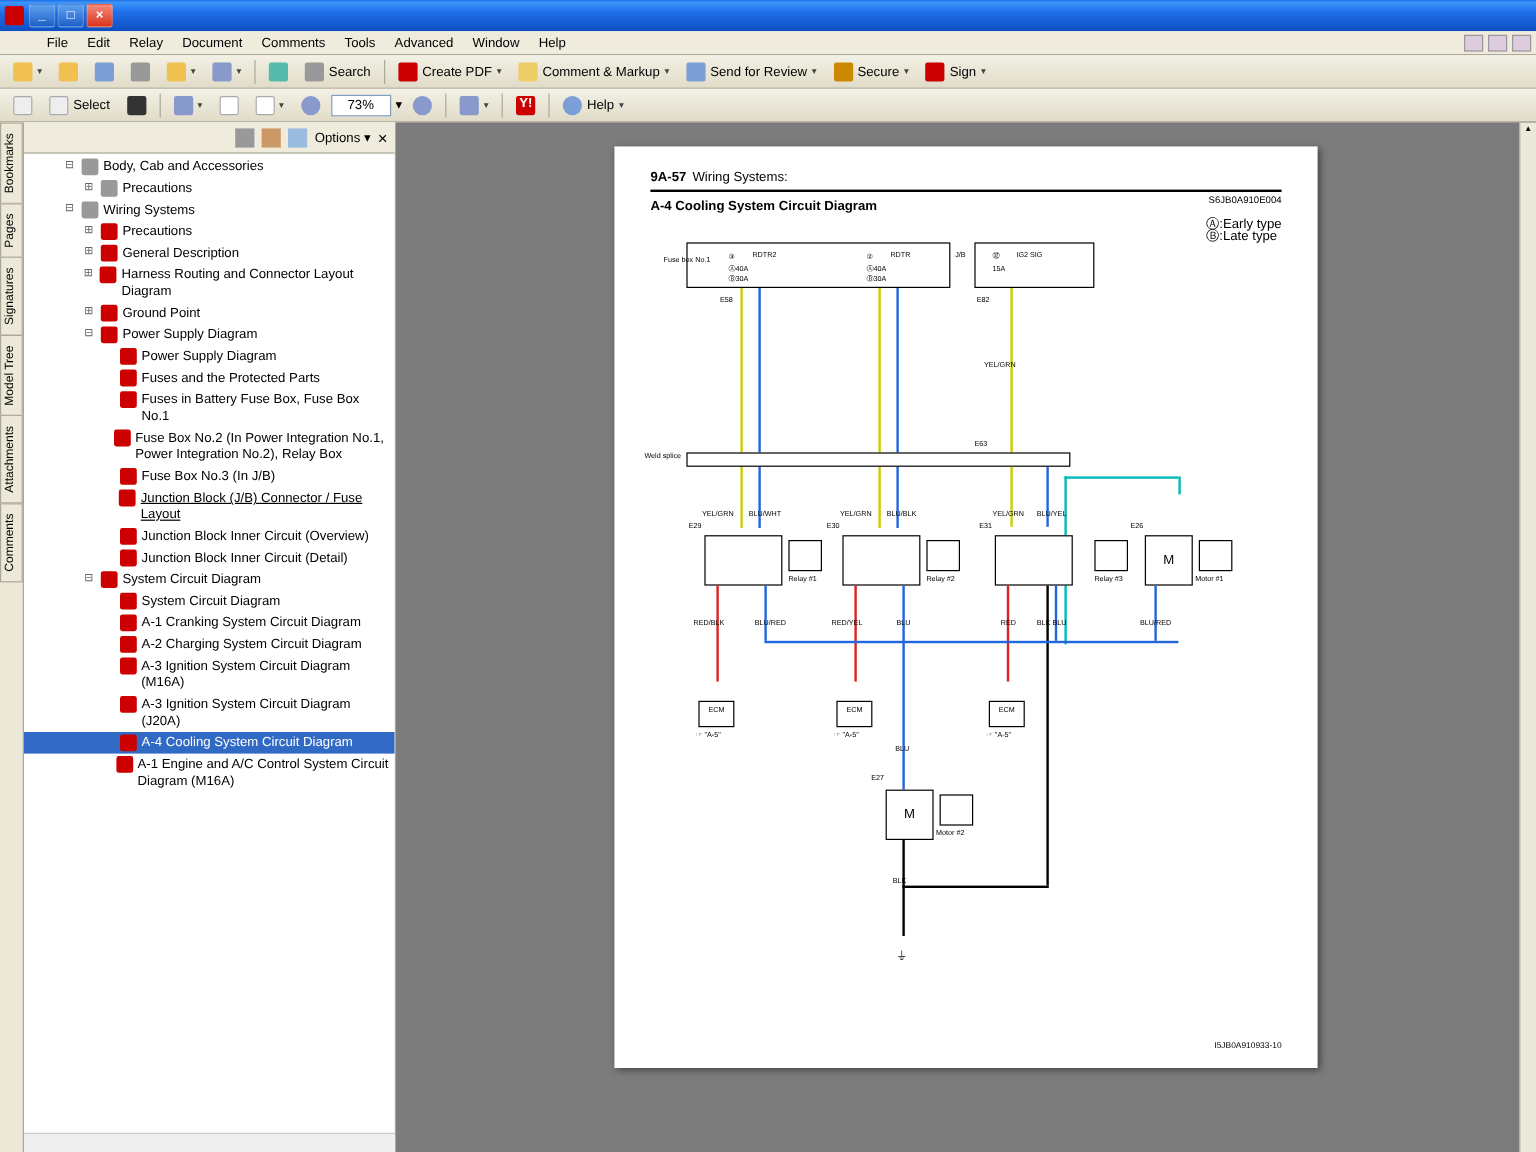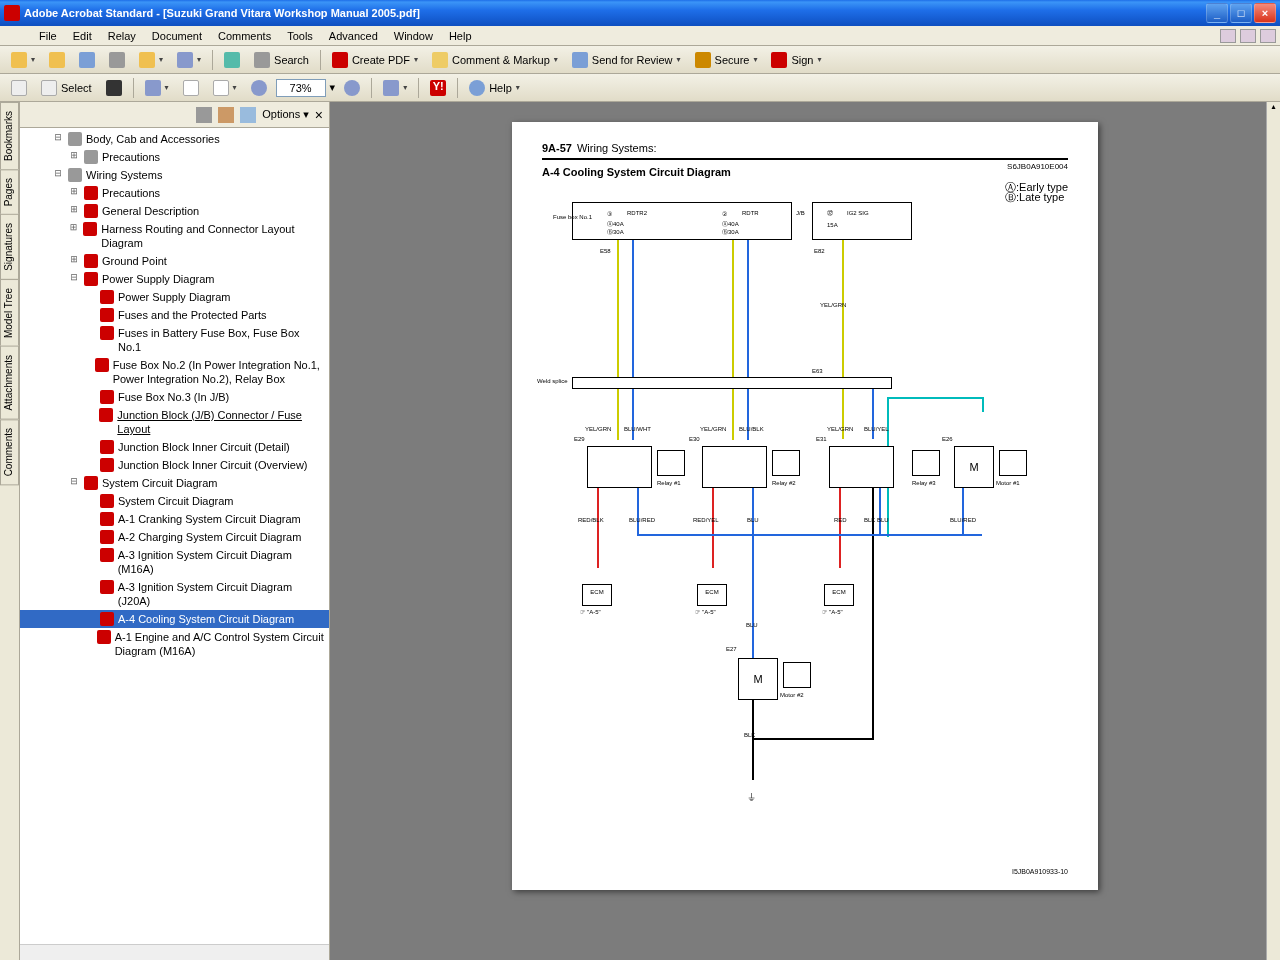--- a/index.html
+++ b/index.html
@@ -65,23 +65,20 @@
 .wire.c { width:2px; background:#00BBBB; }
 .wireh { height:2px; position:absolute; }
 .clabel { font-size:6px; position:absolute; }
 .footercode { position:absolute; bottom:15px; right:30px; font-size:7px; }
 </style>
 </head>
 <body>
 
 <div class="titlebar">
   <div class="icon"></div>
-  <div class="title">
-    <span>Adobe Acrobat Standard</span> - <span>[Suzuki Grand Vitara Workshop Manual 2005.pdf]</span>
-  </div>
   <div class="winbtns">
     <div class="winbtn">_</div>
     <div class="winbtn">□</div>
     <div class="winbtn close">×</div>
   </div>
 </div>
 
 <div class="menubar">
   <div class="menus" id="menus">
       <span>File</span>
@@ -291,26 +288,26 @@
           <span class="bmlabel">Fuse Box No.3 (In J/B)</span>
         </div>
         <div class="bmitem" style="padding-left: 64px; text-decoration: underline;">
           <span class="expander"></span>
           <span class="pgic"></span>
           <span class="bmlabel">Junction Block (J/B) Connector / Fuse Layout</span>
         </div>
         <div class="bmitem" style="padding-left: 64px;">
           <span class="expander"></span>
           <span class="pgic"></span>
+          <span class="bmlabel">Junction Block Inner Circuit (Overview)</span>
+        </div>
+        <div class="bmitem" style="padding-left: 64px;">
+          <span class="expander"></span>
+          <span class="pgic"></span>
           <span class="bmlabel">Junction Block Inner Circuit (Detail)</span>
-        </div>
-        <div class="bmitem" style="padding-left: 64px;">
-          <span class="expander"></span>
-          <span class="pgic"></span>
-          <span class="bmlabel">Junction Block Inner Circuit (Overview)</span>
         </div>
         <div class="bmitem" style="padding-left: 48px;">
           <span class="expander">⊟</span>
           <span class="pgic"></span>
           <span class="bmlabel">System Circuit Diagram</span>
         </div>
         <div class="bmitem" style="padding-left: 64px;">
           <span class="expander"></span>
           <span class="pgic"></span>
           <span class="bmlabel">System Circuit Diagram</span>

